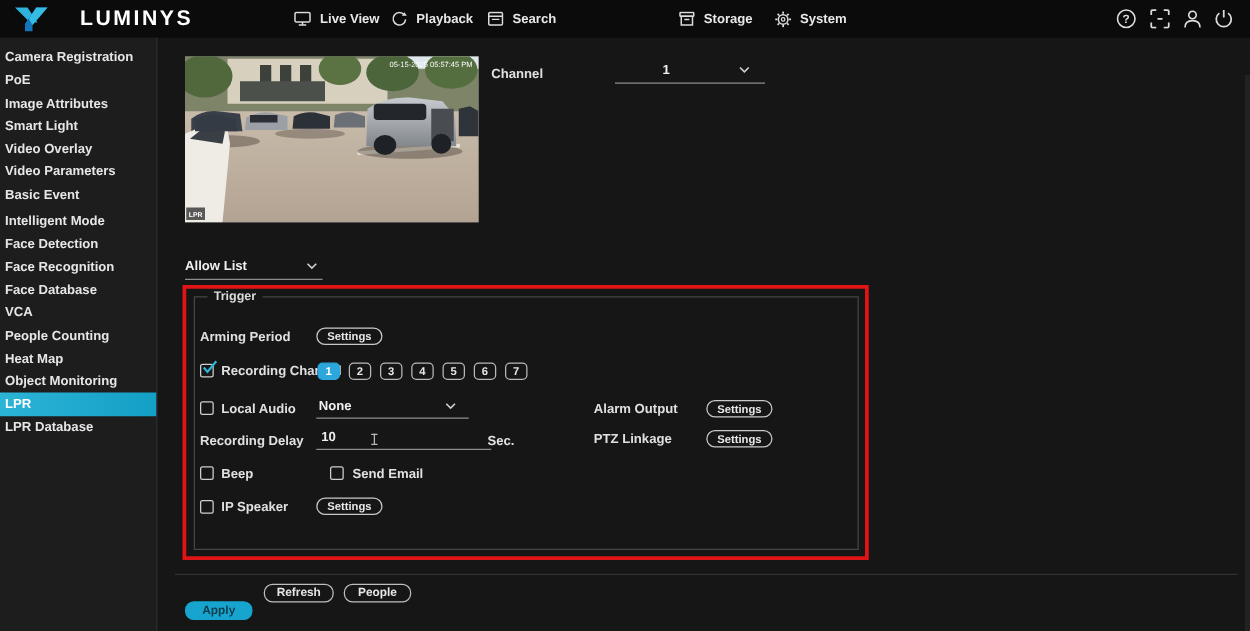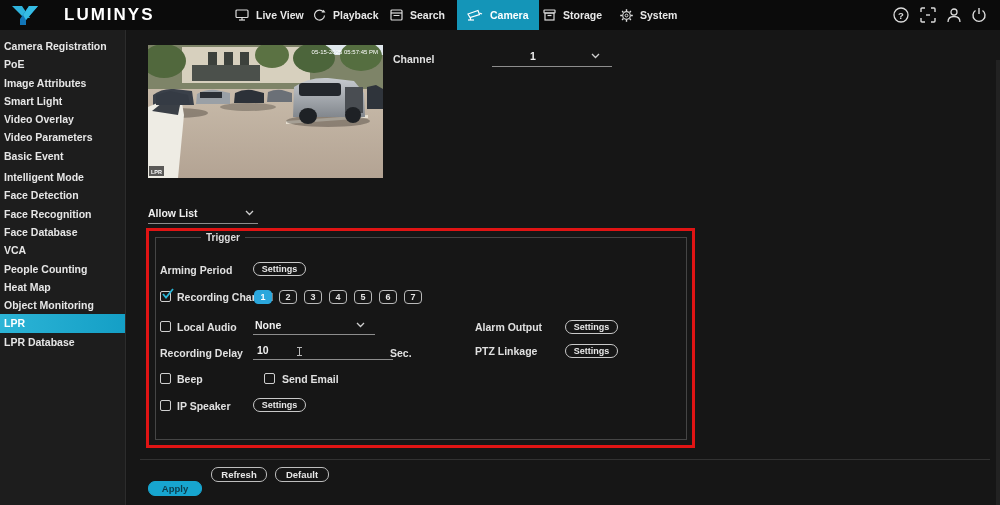--- a/index.html
+++ b/index.html
@@ -36,21 +36,21 @@
   .ufield svg { position:absolute; top:3px; }
   
   #preview { position:absolute; left:21px; top:15px; width:235px; height:133px; background:#777; overflow:hidden; }
   
   #red-box { position:absolute; left:19px; top:198px; width:549px; height:220px;
              border:3px solid #e01414; z-index:15; pointer-events:none; }
   
   #trigger-box { position:absolute; left:28px; top:207px; width:532px; height:203px;
                  border:1px solid #454545; }
   #trigger-legend { position:absolute; left:10px; top:-6px; background:#161616; padding:0 5px;
-                    font-size:10px; font-weight:bold; color:#dcdcdc;margin-left:35px; }
+                    font-size:10px; font-weight:bold; color:#dcdcdc; }
   .btn-settings { position:absolute; width:53px; height:14px; border:1px solid #c9c9c9; border-radius:7px;
                   background:transparent; color:#e8e8e8; font-family:"Liberation Sans",sans-serif;
                   font-size:9px; font-weight:bold; line-height:12px; text-align:center; cursor:pointer; }
   .chk { position:absolute; width:11px; height:11px; border:1.5px solid #cfcfcf; border-radius:2px;
          background:transparent; cursor:pointer; }
   .chk svg { position:absolute; left:0px; top:-4px; overflow:visible; }
   .chan-btn { position:absolute; width:18px; height:14px; border:1px solid #b9b9b9; border-radius:4px;
               background:transparent; color:#e6e6e6; font-size:9px; font-weight:bold; line-height:12px;
               text-align:center; font-family:"Liberation Sans",sans-serif; cursor:pointer; }
   .chan-btn.sel { background:#2ba7dc; border-color:#2ba7dc; color:#fff; }
@@ -99,29 +99,20 @@
 
     <div class="nav" style="left:380px">
       <svg width="13" height="12" viewBox="0 0 13 12">
         <rect x="1" y="1" width="11" height="10" rx="1" fill="none" stroke="#dcdcdc" stroke-width="1.2"></rect>
         <line x1="1" y1="4" x2="12" y2="4" stroke="#dcdcdc" stroke-width="1.2"></line>
         <line x1="3.5" y1="6.5" x2="9.5" y2="6.5" stroke="#dcdcdc" stroke-width="1"></line>
       </svg>
       <span>Search</span>
     </div>
 
-    <div class="nav active" style="left:457px">
-      <svg width="16" height="12" viewBox="0 0 16 12">
-        <polygon points="1,5 11,1.5 12.5,5.5 3,8.5" fill="none" stroke="#fff" stroke-width="1.2"></polygon>
-        <line x1="3.5" y1="8.5" x2="3.5" y2="11" stroke="#fff" stroke-width="1.2"></line>
-        <line x1="1" y1="11" x2="7" y2="11" stroke="#fff" stroke-width="1.2"></line>
-        <line x1="12.5" y1="4" x2="15" y2="5" stroke="#fff" stroke-width="1.2"></line>
-      </svg>
-      <span>Camera</span>
-    </div>
 
     <div class="nav" style="left:533px">
       <svg width="13" height="12" viewBox="0 0 13 12">
         <rect x="1" y="1" width="11" height="3" rx="0.5" fill="none" stroke="#dcdcdc" stroke-width="1.2"></rect>
         <rect x="2" y="4" width="9" height="7" fill="none" stroke="#dcdcdc" stroke-width="1.2"></rect>
         <line x1="4.5" y1="6.5" x2="8.5" y2="6.5" stroke="#dcdcdc" stroke-width="1.2"></line>
       </svg>
       <span>Storage</span>
     </div>
 
@@ -303,17 +294,17 @@
     <div class="chk" style="left:137px; top:343px"></div>
     <div class="lbl" style="left:155px; top:343px">Send Email</div>
 
     <div class="chk" style="left:33px; top:370px"></div>
     <div class="lbl" style="left:50px; top:370px">IP Speaker</div>
     <button class="btn-settings" style="left:126px; top:368px">Settings</button>
 
     <div id="footer-divider"></div>
     <button id="btn-apply" class="btn-footer">Apply</button>
     <button id="btn-refresh" class="btn-footer">Refresh</button>
-    <button id="btn-default" class="btn-footer">Default</button>
+    <button id="btn-default" class="btn-footer">People</button>
 
     <div id="scrollbar"></div>
   </div>
 </div>
 
 </body></html>

